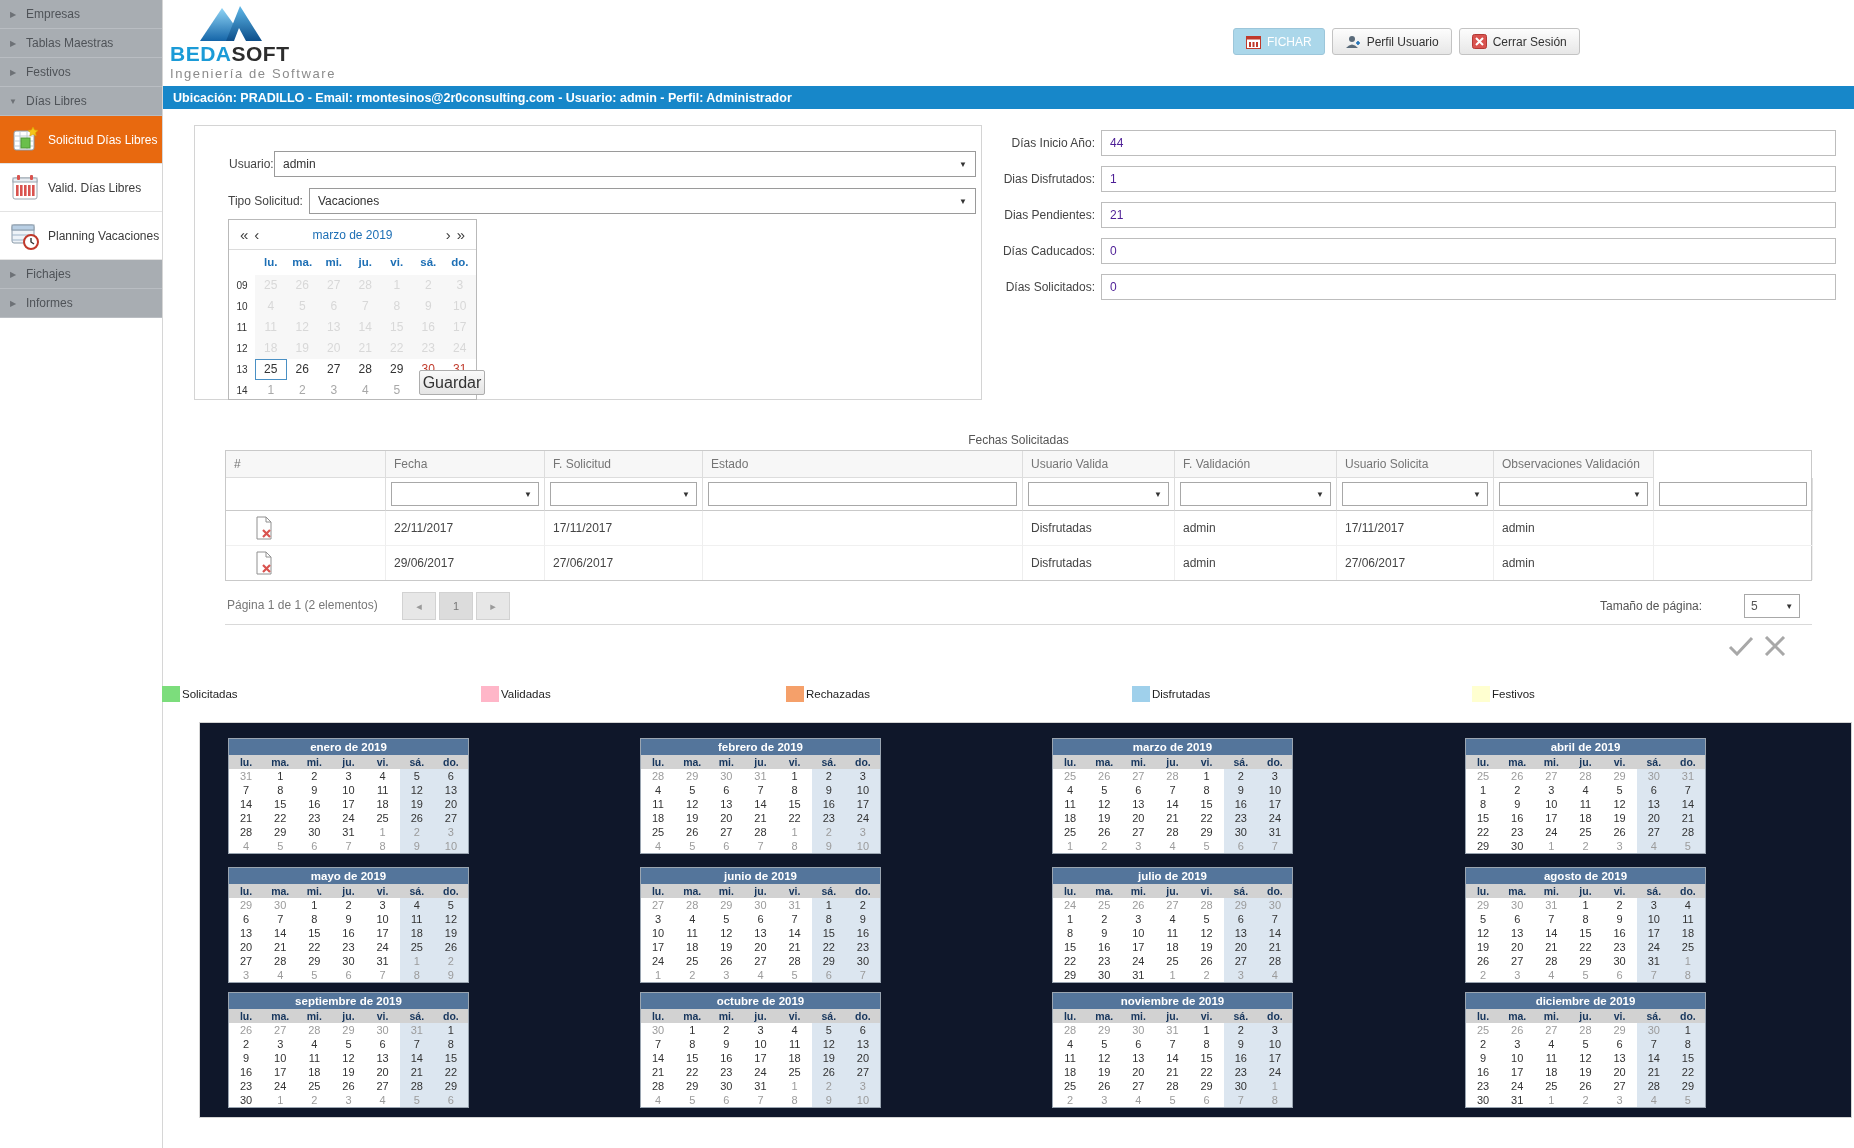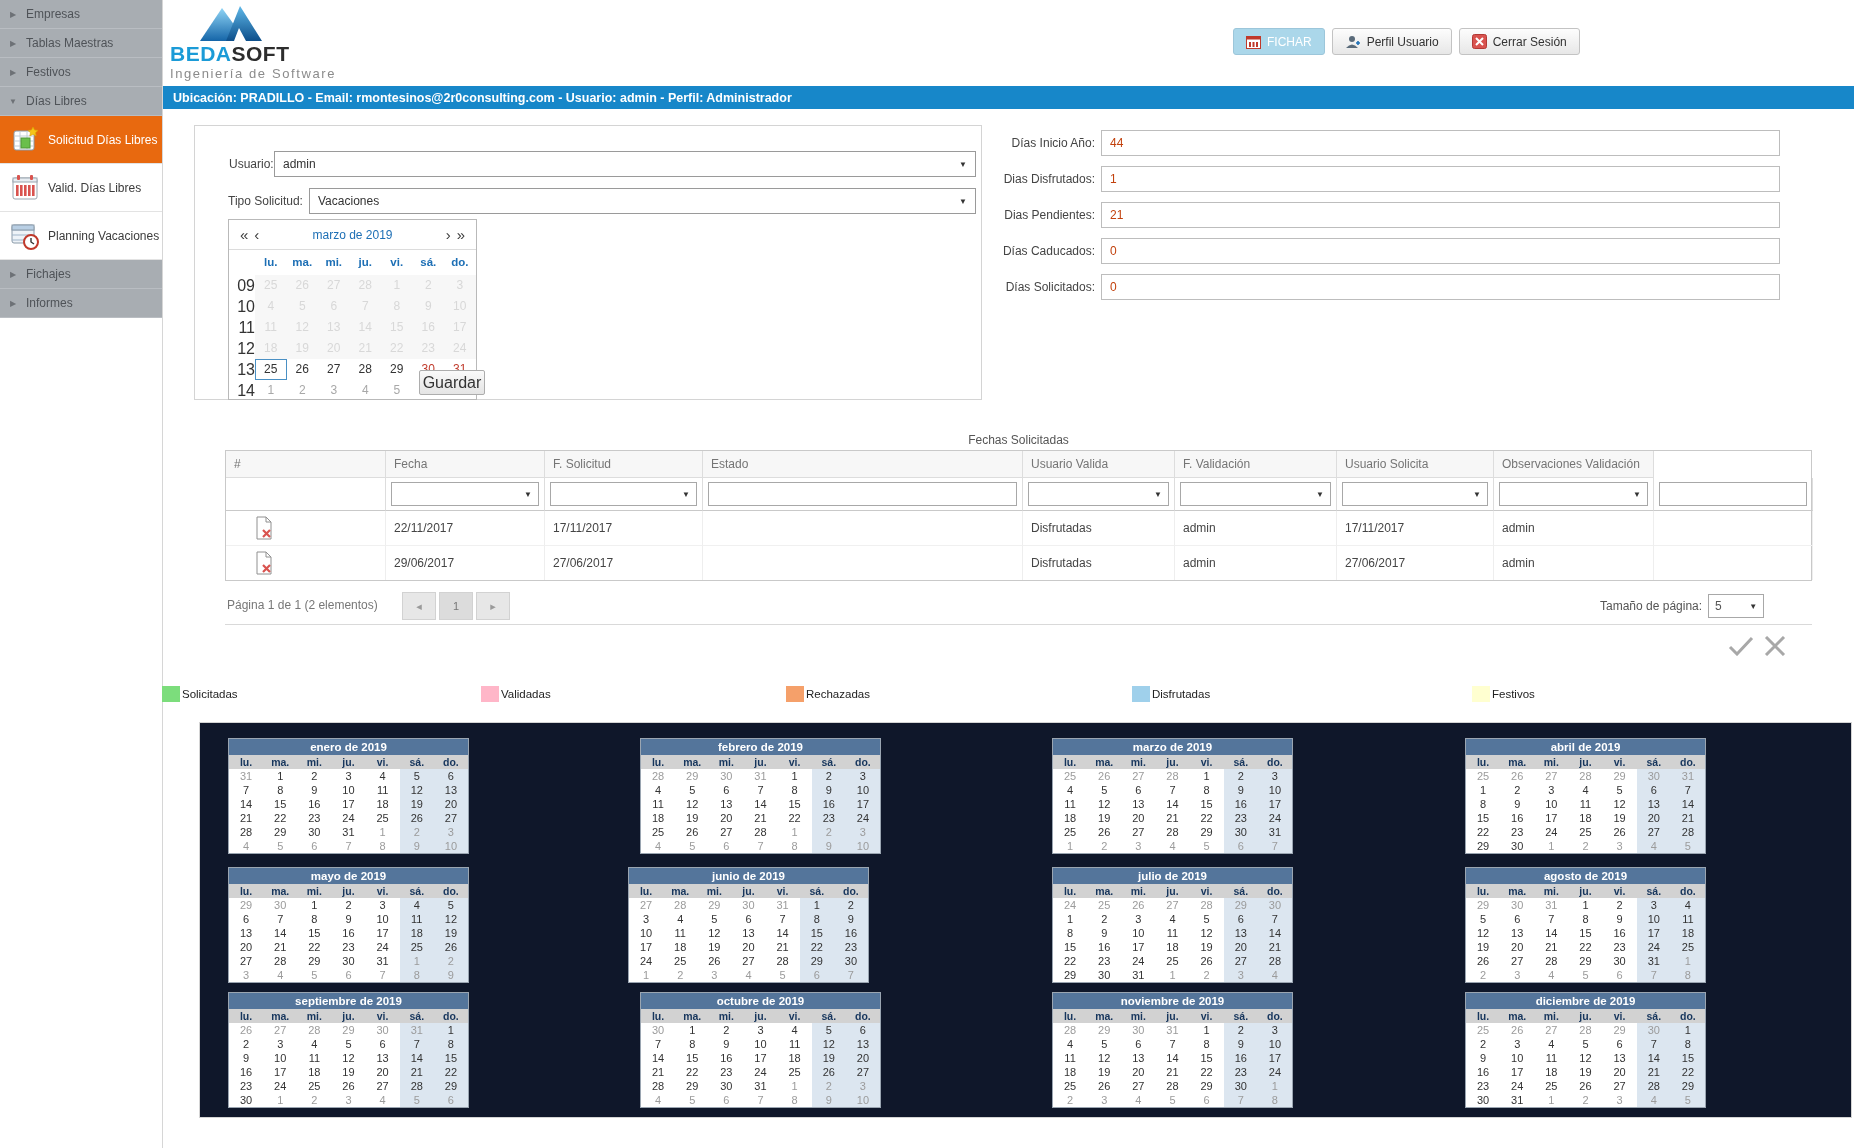--- a/index.html
+++ b/index.html
@@ -45,36 +45,36 @@
        padding:0 8px;font-size:12px;color:#333;box-sizing:border-box;cursor:pointer;}
   .car{font-size:8px;color:#333;}
 
   .mini{position:absolute;left:33px;top:93px;width:249px;height:181px;border:1px solid #b9b9b9;
         box-sizing:border-box;background:#fff;}
   .mini-nav{height:29px;display:flex;align-items:center;border-bottom:1px solid #dcdcdc;padding:0 8px;}
   .mini-nav .na{font-size:15px;color:#3c3c3c;cursor:pointer;padding:0 3px;line-height:26px;}
   .mini-title{flex:1;text-align:center;color:#1d6fb5;font-size:12px;cursor:pointer;}
   .mini-row{display:grid;grid-template-columns:26px repeat(7,31.5px);}
   .mini-dh{height:25px;line-height:25px;text-align:center;color:#1d6fb5;font-weight:bold;font-size:11.5px;}
-  .wk{font-size:16px;color:#333;text-align:right;line-height:21px;}
+  .wk{font-size:10px;color:#333;text-align:center;line-height:21px;}
   .dcell{height:21px;line-height:21px;text-align:center;font-size:12px;color:#333;box-sizing:border-box;}
   .dcell.dim{background:#f7f7f7;color:#d8d8d8;}
   .dcell.nx{color:#a8a8a8;}
   .dcell.rd{color:#C03A2B;}
   .dcell.selday{border:1px solid #4a90c4;line-height:19px;}
   .gbtn{position:absolute;left:224px;top:244px;width:64px;height:23px;border:1px solid #adadad;
         border-radius:2px;background:linear-gradient(#fafafa,#e4e4e4);font-size:16px;color:#333;
         display:flex;align-items:center;justify-content:center;cursor:pointer;}
 
   
   .summary{position:absolute;left:900px;top:130px;}
   .sum-row{display:flex;height:26px;margin-bottom:10px;}
   .sum-label{width:195px;text-align:right;line-height:26px;color:#444;padding-right:6px;}
-  .sum-input{width:679px;border:1px solid #bdbdbd;background:#fff;line-height:24px;
-             padding-left:8px;color:#c2410c;box-sizing:border-box;}
+  .sum-input{width:735px;border:1px solid #bdbdbd;background:#fff;line-height:24px;
+             padding-left:8px;color:#4c1d95;box-sizing:border-box;}
 
   
   .fs-title{position:absolute;left:225px;top:433px;width:1587px;text-align:center;color:#555;}
   .dtable{position:absolute;left:225px;top:450px;width:1587px;border:1px solid #c9c9c9;
           box-sizing:border-box;background:#fff;}
   .trow{display:grid;}
   .th{height:26px;line-height:26px;padding-left:8px;color:#757575;background:#f7f7f7;
       border-right:1px solid #ddd;border-bottom:1px solid #ddd;overflow:hidden;white-space:nowrap;cursor:pointer;}
   .fc{height:32px;border-right:1px solid #ddd;border-bottom:1px solid #c9c9c9;position:relative;}
   .fsel,.ftxt{position:absolute;left:5px;right:5px;top:4px;height:24px;border:1px solid #a8a8a8;
@@ -84,21 +84,21 @@
   .dc{height:34px;border-right:1px solid #eee;padding-left:8px;display:flex;align-items:center;
       color:#444;overflow:hidden;white-space:nowrap;}
   .drow2 .dc{border-top:1px solid #f0f0f0;}
   .delic{margin-left:20px;cursor:pointer;display:flex;}
 
   .pag-status{position:absolute;left:227px;top:598px;color:#777;}
   .pag-btns{position:absolute;left:402px;top:592px;display:flex;gap:3px;}
   .pbtn{width:32px;height:26px;background:#e7e7e7;border:1px solid #d2d2d2;display:flex;
         align-items:center;justify-content:center;color:#9a9a9a;font-size:11px;cursor:pointer;}
   .pbtn.cur{background:#dcdcdc;color:#777;}
-  .psize{position:absolute;left:1600px;top:594px;display:flex;align-items:center;color:#555;}
+  .psize{position:absolute;left:1600px;top:594px;display:flex;align-items:center;color:#555;gap:36px;}
   .psel{width:56px;height:24px;border:1px solid #a8a8a8;background:#fff;margin-left:6px;
         display:flex;align-items:center;justify-content:space-between;padding:0 6px;
         box-sizing:border-box;cursor:pointer;}
   .hr2{position:absolute;left:225px;top:624px;width:1587px;border-top:1px solid #d9d9d9;}
   .okx{position:absolute;left:1728px;top:636px;display:flex;gap:10px;align-items:center;}
   .okx span{cursor:pointer;display:flex;}
 
   
   .legend{position:absolute;left:0;top:686px;width:1854px;height:20px;}
   .lg-item{position:absolute;top:0;display:flex;align-items:center;}
@@ -776,21 +776,21 @@
         <span class="mcal-c we oth">2</span>
         <span class="mcal-c oth">3</span>
         <span class="mcal-c oth">4</span>
         <span class="mcal-c oth">5</span>
         <span class="mcal-c oth">6</span>
         <span class="mcal-c oth">7</span>
         <span class="mcal-c we oth">8</span>
         <span class="mcal-c we oth">9</span>
       </div>
     </div>
-    <div class="mcal" style="left: 428px; top: 144px;">
+    <div class="mcal" style="left: 440px; top: 144px;">
       <div class="mcal-h">junio de 2019</div>
       <div class="mcal-dh">
         <span>lu.</span>
         <span>ma.</span>
         <span>mi.</span>
         <span>ju.</span>
         <span>vi.</span>
         <span>sá.</span>
         <span>do.</span>
       </div>

